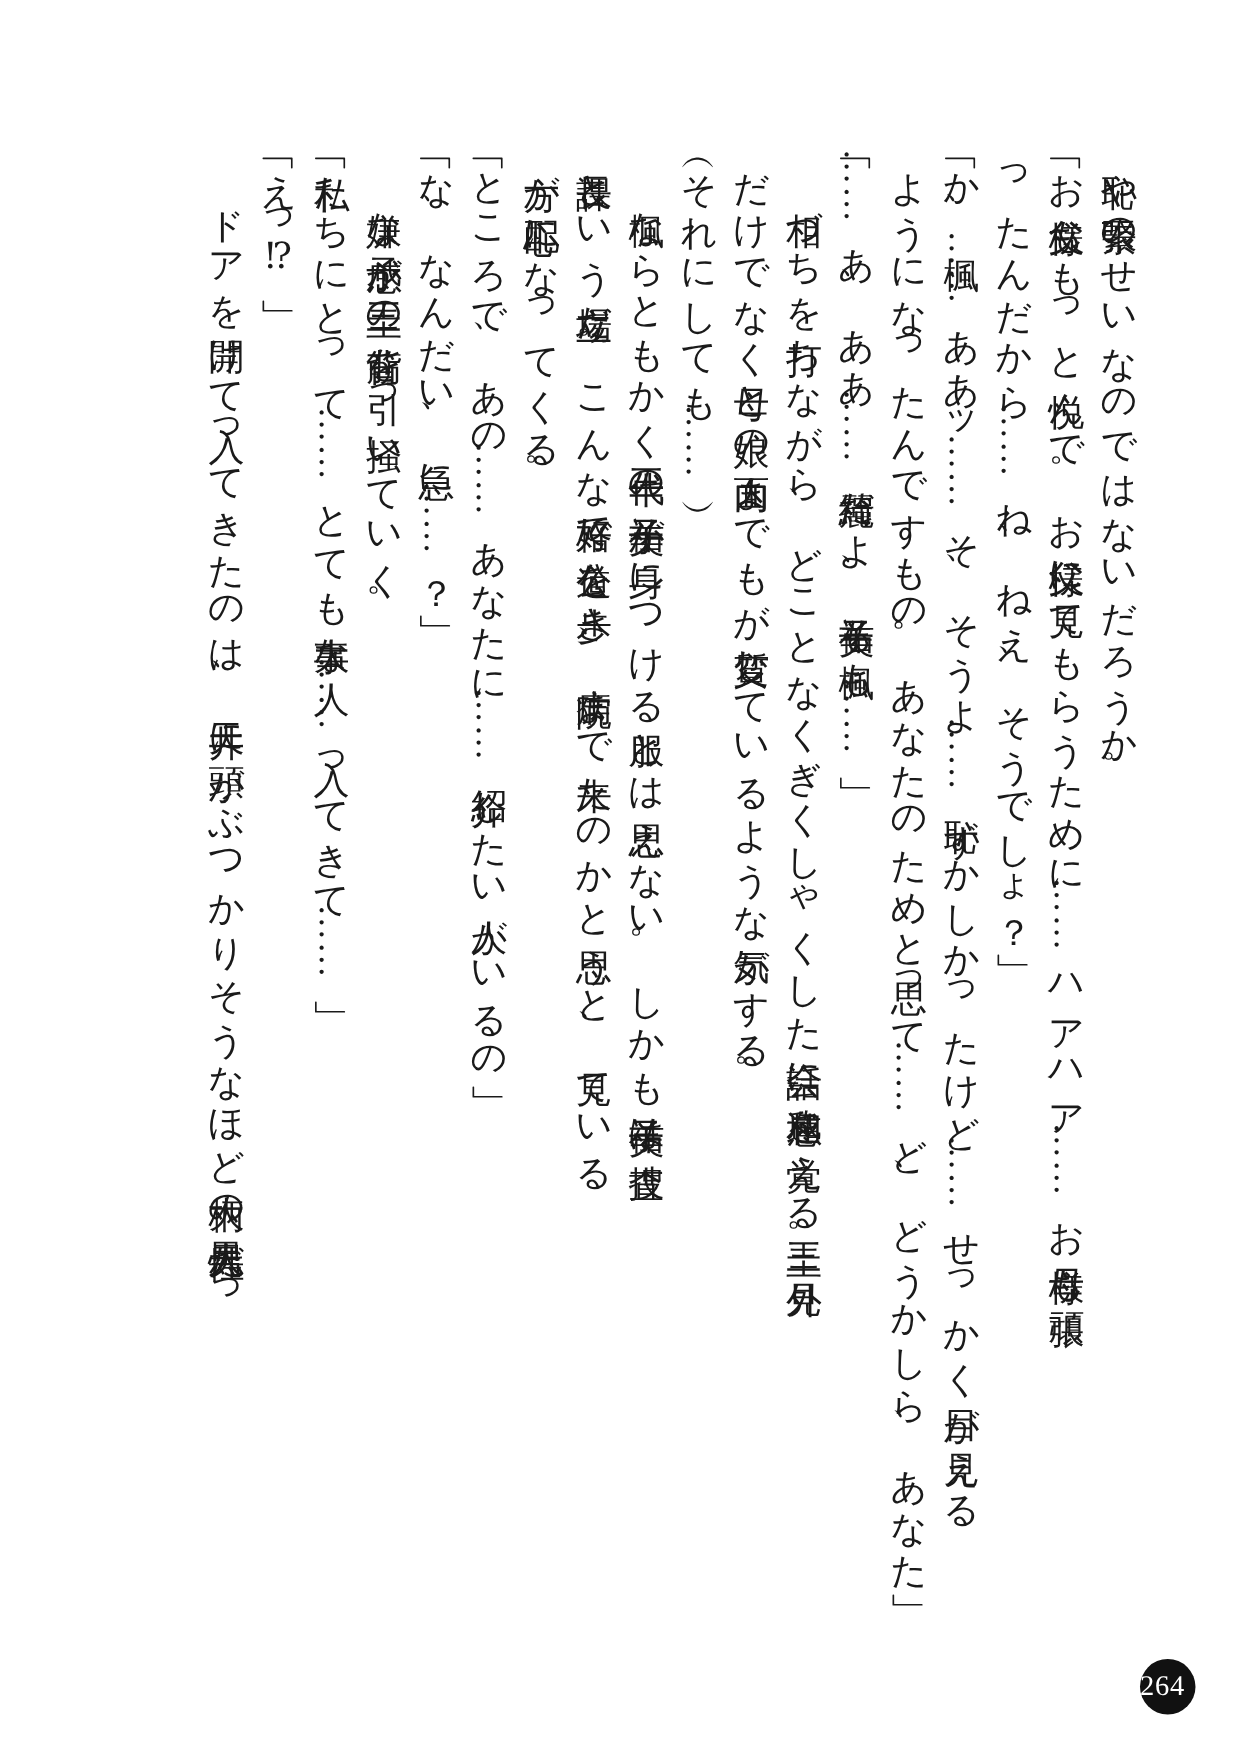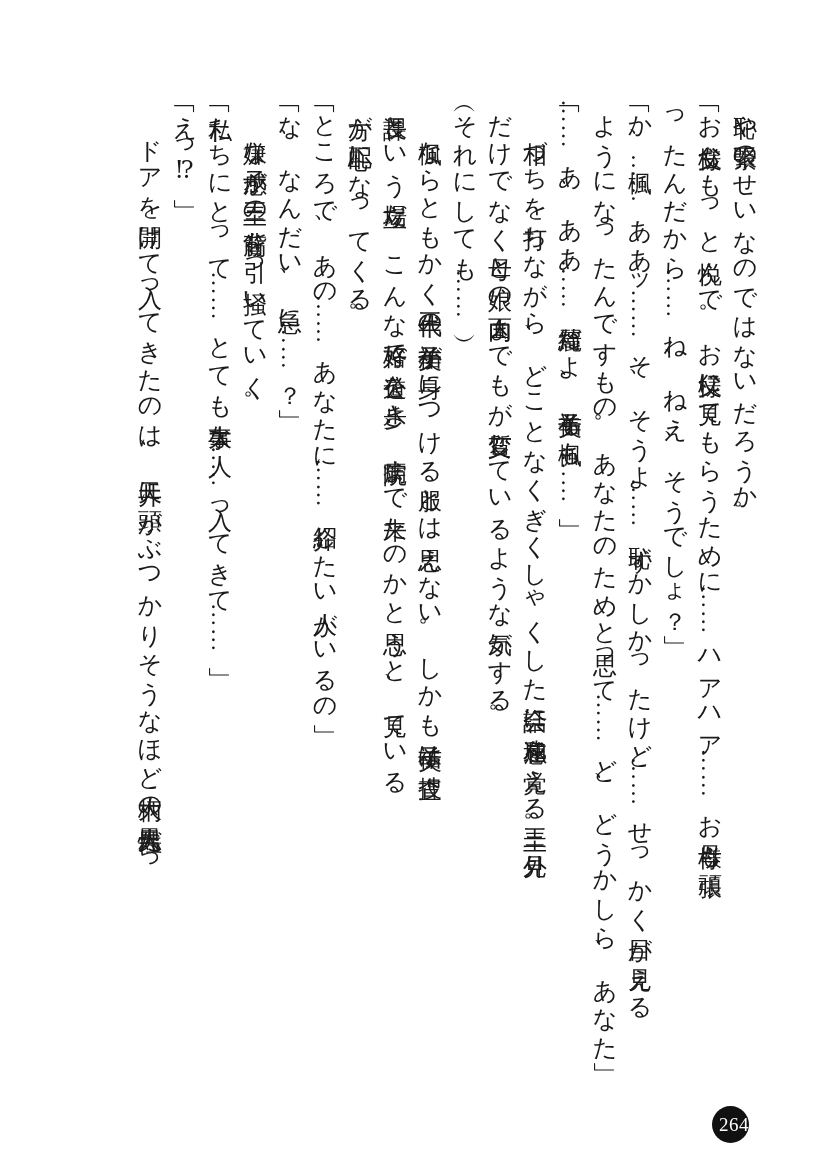--- a/index.html
+++ b/index.html
@@ -30,30 +30,30 @@
   .text-line {
     white-space: nowrap;
     margin: 0;
     padding: 0;
   }
   .text-line.indent {
     text-indent: 25px;
   }
   .page-number-badge {
     position: absolute;
-    left: 712px;
+    left: 760px;
     top: 1106px;
     width: 37px;
     height: 37px;
     border-radius: 50%;
     background: #111111;
     color: #ffffff;
     display: flex;
     align-items: center;
-    justify-content: flex-end;
+    justify-content: flex-start;
     font-size: 19px;
     letter-spacing: 0.5px;
   }
 </style>
 </head>
 <body>
 
 <div class="page">
 
   <div class="text-block">

